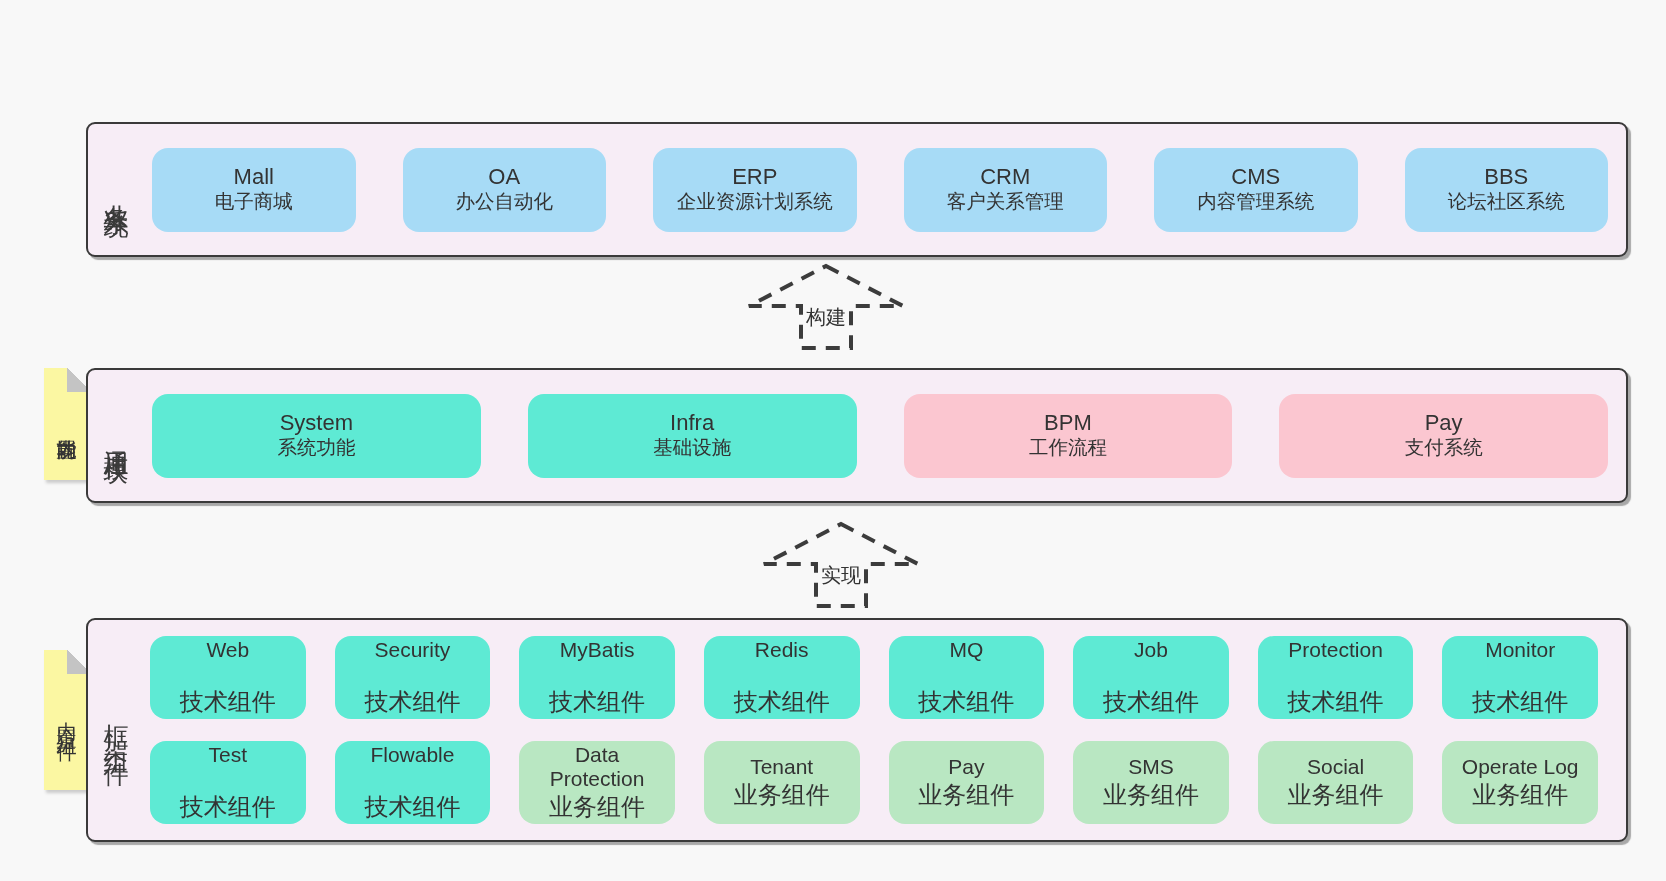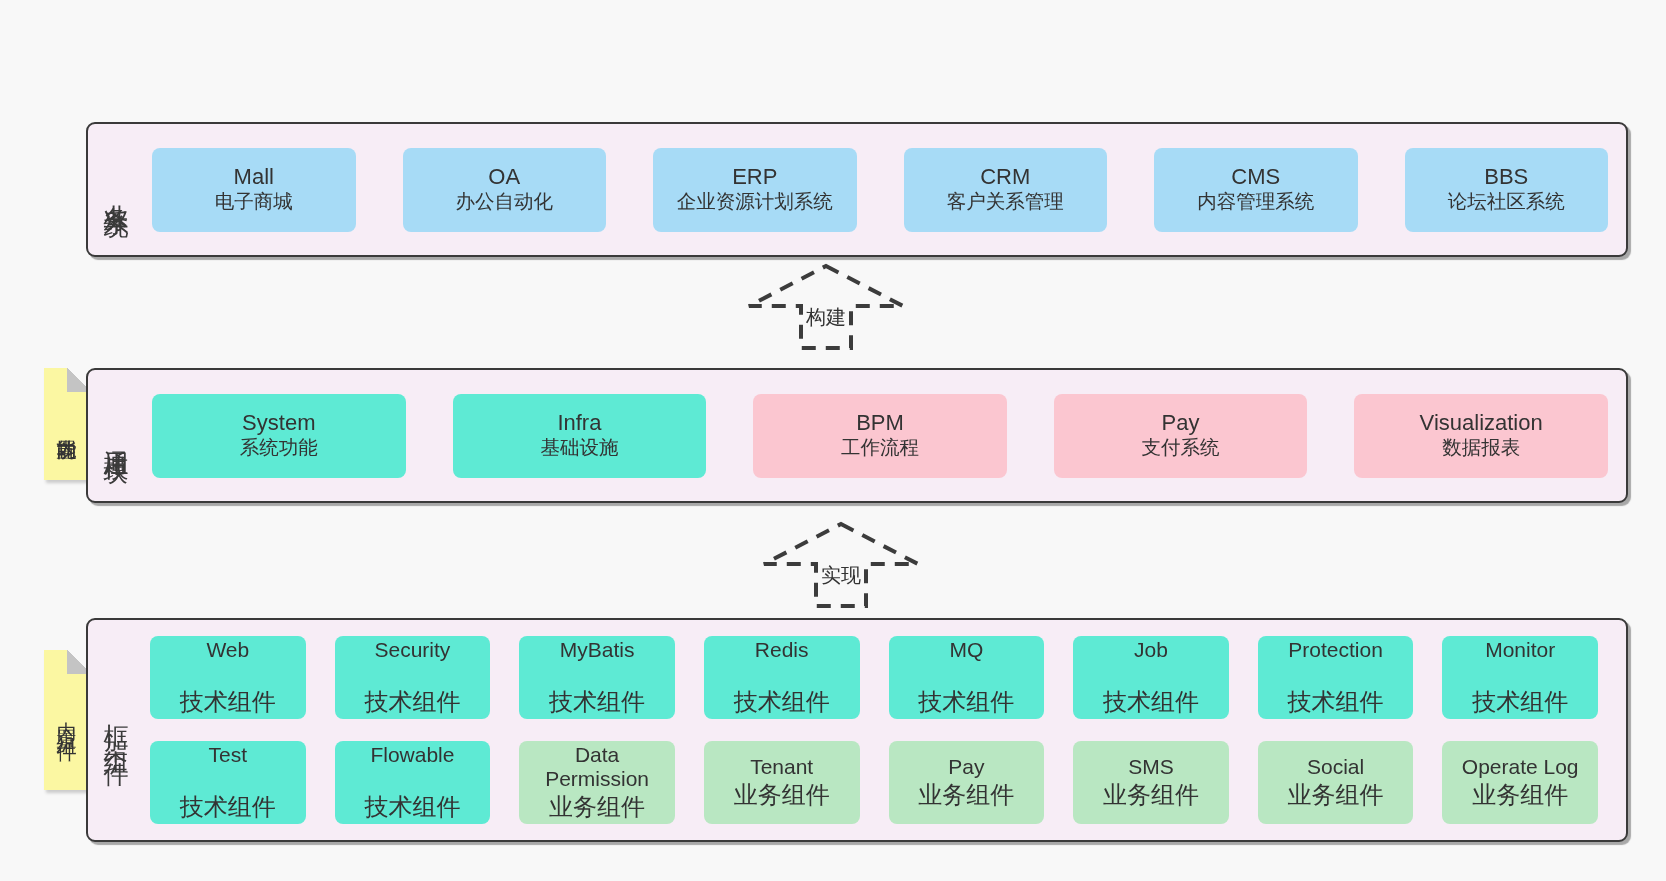--- a/index.html
+++ b/index.html
@@ -18,21 +18,21 @@
   .side-label span{writing-mode:vertical-rl;text-orientation:upright;
                    font-size:25px;color:#3a3a3a;letter-spacing:3px;}
   #band3 .side-label span{letter-spacing:13px;}
 
   .boxes{flex:1;display:flex;align-items:center;gap:47px;padding:0 18px 0 6px;}
   .boxes .box{flex:1;height:84px;}
   .grid{flex:1;display:grid;grid-template-columns:repeat(8,1fr);
         column-gap:29px;row-gap:22px;align-content:center;padding:0 28px 0 4px;}
   .grid .box{height:83px;}
 
-  .box{border-radius:8px;display:flex;flex-direction:column;align-items:center;
+  .box{border-radius:16px;display:flex;flex-direction:column;align-items:center;
        justify-content:center;text-align:center;line-height:1.3;}
   .box .t{font-size:22px;line-height:1.15;}
   .box .s{font-size:19.5px;}
   .grid .box .t{font-size:21px;max-width:128px;}
   .grid .box .s{font-size:24px;}
 
   .v-blue{background:#a7dbf6;}
   .v-red{background:#5eead4;}
   .v-pink{background:#fbc6d0;}
   .v-green{background:#5eead4;gap:24px;}
@@ -120,24 +120,20 @@
           <span class="s">基础设施</span>
         </div>
         <div class="box v-pink">
           <span class="t">BPM</span>
           <span class="s">工作流程</span>
         </div>
         <div class="box v-pink">
           <span class="t">Pay</span>
           <span class="s">支付系统</span>
         </div>
-        <div class="box v-pink">
-          <span class="t">Visualization</span>
-          <span class="s">数据报表</span>
-        </div>
       </div>
   </div>
 
   <div class="arrow" id="arrow2">
     <svg viewBox="0 0 162 90">
       <polygon points="81,4 158,44 106,44 106,86 56,86 56,44 4,44" fill="none" stroke="#3c3c3c" stroke-width="4" stroke-dasharray="14 10"></polygon>
     </svg>
     <div class="lbl">实现</div>
   </div>
 
@@ -185,21 +181,21 @@
         </div>
         <div class="box v-green">
           <span class="t">Test</span>
           <span class="s">技术组件</span>
         </div>
         <div class="box v-green">
           <span class="t">Flowable</span>
           <span class="s">技术组件</span>
         </div>
         <div class="box v-lightgreen">
-          <span class="t">Data Permission</span>
+          <span class="t">Data Protection</span>
           <span class="s">业务组件</span>
         </div>
         <div class="box v-lightgreen">
           <span class="t">Tenant</span>
           <span class="s">业务组件</span>
         </div>
         <div class="box v-lightgreen">
           <span class="t">Pay</span>
           <span class="s">业务组件</span>
         </div>

